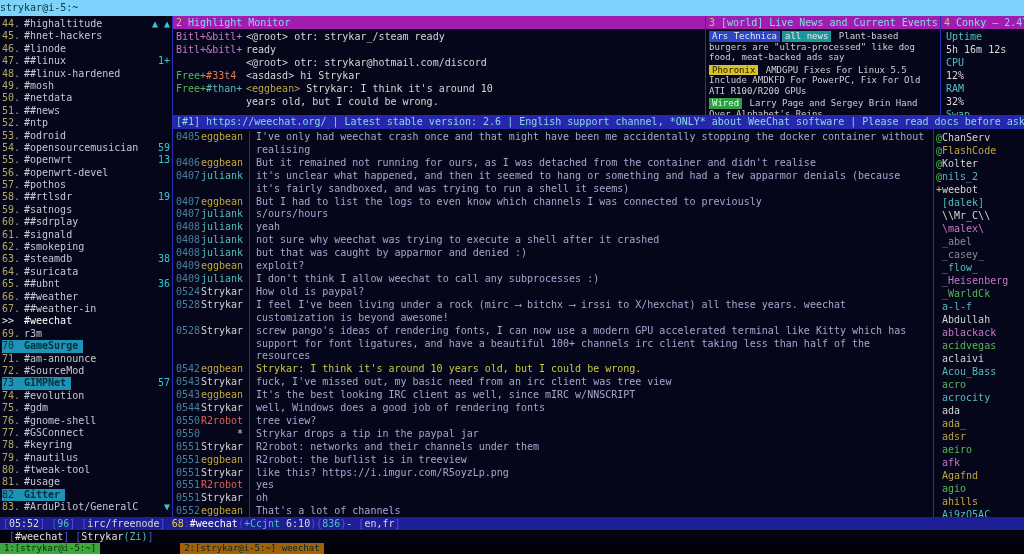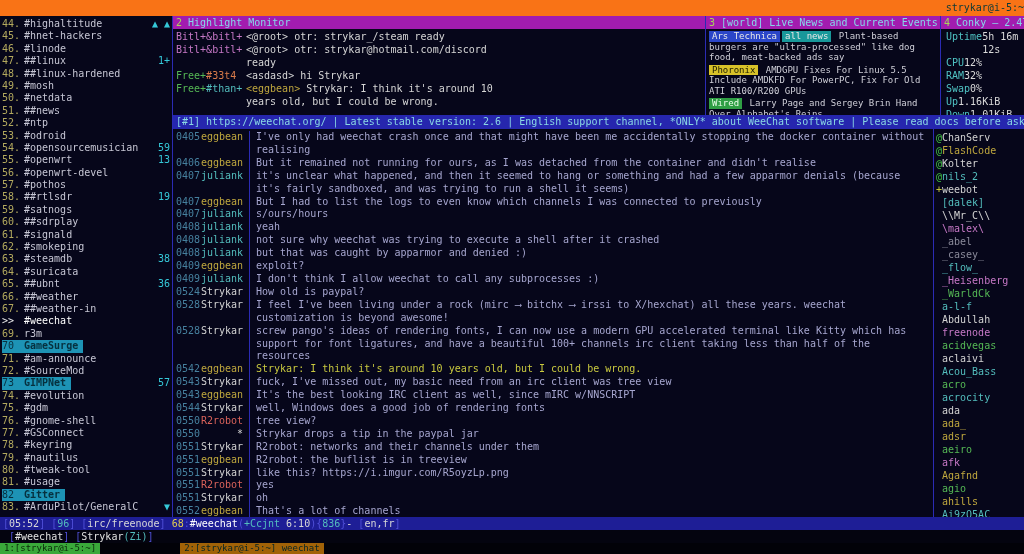--- a/index.html
+++ b/index.html
@@ -1,18 +1,18 @@
 <!DOCTYPE html>
 <html><head>
 <meta charset="utf-8">
 <style>
   html,body{margin:0;padding:0;}
   body{width:1024px;height:554px;background:#06061a;font-family:"DejaVu Sans Mono", monospace;font-size:10px;color:#a6a6cf;overflow:hidden;}
   .screen{width:1024px;height:554px;display:flex;flex-direction:column;background:#06061a;}
-  .titlebar{height:16px;flex:none;background:#f97316;color:#073939;text-align:right;line-height:16px;overflow:hidden;}
+  .titlebar{height:16px;flex:none;background:#7dd3fc;color:#073939;text-align:left;line-height:16px;overflow:hidden;}
   .content{flex:1;display:flex;min-height:0;}
   .buflist{width:168px;flex:none;border-right:1px solid #2b2bb4;padding:2px 2px 0 2px;overflow:hidden;}
   .bl-row{display:flex;align-items:center;height:12.4px;line-height:12.4px;white-space:nowrap;overflow:hidden;}
   .bl-num{color:#b3a95e;width:22px;flex:none;overflow:hidden;}
   .bl-name{color:#c6c6d4;overflow:hidden;}
   .bl-right{margin-left:auto;color:#35c8d8;padding-left:2px;flex:none;}
   .bl-netwrap{display:flex;background:#1d93b5;padding-right:5px;}
   .bl-netwrap .bl-num{color:#083040;}
   .bl-netwrap .bl-name{color:#06303e;font-weight:bold;}
   .bl-active .bl-num{color:#f0f0f0;}
@@ -25,21 +25,21 @@
   .p-conky{flex:1;border-left:1px solid #2b2bb4;}
   .phead{height:13px;flex:none;background:#a21caf;color:#86d7ea;line-height:13px;padding:0 3px;white-space:nowrap;overflow:hidden;}
   .pnum{color:#a8d858;}
   .pbody{flex:1;padding:1px 3px;overflow:hidden;line-height:13px;}
   .hm-row{display:flex;}
   .hm-buf{width:70px;flex:none;white-space:nowrap;overflow:hidden;}
   .hm-rest{flex:1;min-width:0;white-space:nowrap;overflow:hidden;}
   .news-body{line-height:10.5px;font-size:9px;padding:2px 3px;color:#cfcfd8;}
   .news-item{margin-bottom:2px;}
   .badge{display:inline-block;padding:0 3px;margin-right:2px;}
-  .ck-row{display:flex;justify-content:flex-start;line-height:13px;padding:0 2px;}
+  .ck-row{display:flex;justify-content:space-between;line-height:13px;padding:0 2px;flex-direction:column;}
   .ck-label{color:#4fc3c3;}
   .ck-value{color:#dadada;}
   .wtitle{height:14px;flex:none;background:#2626ae;color:#8ad8e4;line-height:14px;padding:0 3px;white-space:nowrap;overflow:hidden;display:flex;}
   .chat-row{flex:1;display:flex;min-height:0;}
   .chat{flex:1;min-width:0;padding:2px 8px 12px 3px;line-height:12.9px;overflow:hidden;}
   .msg{display:flex;}
   .msg-time{width:25px;flex:none;color:#46809e;}
   .msg-nick{width:42px;flex:none;text-align:right;padding-right:6px;overflow:hidden;}
   .msg-text{flex:1;min-width:0;border-left:1px solid #2b2bb4;padding-left:6px;word-wrap:break-word;}
   .nicklist{width:88px;flex:none;border-left:1px solid #2b2bb4;padding:2px 0 0 2px;line-height:13px;overflow:hidden;}
@@ -244,22 +244,22 @@
           <div class="pbody">
               <div class="hm-row">
                 <span class="hm-buf"><span style="color: rgb(198, 120, 198);">Bitl+</span><span style="color: rgb(198, 120, 198);">&amp;bitl+</span></span>
                 <span class="hm-rest">
                   <div><span style="color: rgb(214, 214, 214);">&lt;@root&gt; </span><span style="color: rgb(214, 214, 214);">otr: strykar_/steam ready</span></div>
                 </span>
               </div>
               <div class="hm-row">
                 <span class="hm-buf"><span style="color: rgb(198, 120, 198);">Bitl+</span><span style="color: rgb(198, 120, 198);">&amp;bitl+</span></span>
                 <span class="hm-rest">
+                  <div style="color: rgb(214, 214, 214);">ready</div>
                   <div><span style="color: rgb(214, 214, 214);">&lt;@root&gt; </span><span style="color: rgb(214, 214, 214);">otr: strykar@hotmail.com/discord</span></div>
-                  <div style="color: rgb(214, 214, 214);">ready</div>
                 </span>
               </div>
               <div class="hm-row">
                 <span class="hm-buf"><span style="color: rgb(85, 184, 85);">Free+</span><span style="color: rgb(217, 123, 74);">#33t4</span></span>
                 <span class="hm-rest">
                   <div><span style="color: rgb(214, 214, 214);">&lt;asdasd&gt; </span><span style="color: rgb(214, 214, 214);">hi Strykar</span></div>
                 </span>
               </div>
               <div class="hm-row">
                 <span class="hm-buf"><span style="color: rgb(85, 184, 85);">Free+</span><span style="color: rgb(83, 189, 189);">#than+</span></span>
@@ -452,21 +452,21 @@
             <div class="nk-row"><span class="nk-prefix"></span><span style="color: rgb(83, 189, 189);">[dalek]</span></div>
             <div class="nk-row"><span class="nk-prefix"></span><span style="color: rgb(210, 210, 210);">\\Mr_C\\</span></div>
             <div class="nk-row"><span class="nk-prefix"></span><span style="color: rgb(198, 120, 198);">\malex\</span></div>
             <div class="nk-row"><span class="nk-prefix"></span><span style="color: rgb(138, 138, 154);">_abel</span></div>
             <div class="nk-row"><span class="nk-prefix"></span><span style="color: rgb(138, 138, 154);">_casey_</span></div>
             <div class="nk-row"><span class="nk-prefix"></span><span style="color: rgb(83, 189, 189); margin-top: 26px;">_flow_</span></div>
             <div class="nk-row"><span class="nk-prefix"></span><span style="color: rgb(198, 120, 198);">_Heisenberg</span></div>
             <div class="nk-row"><span class="nk-prefix"></span><span style="color: rgb(85, 184, 85);">_WarldCk</span></div>
             <div class="nk-row"><span class="nk-prefix"></span><span style="color: rgb(83, 189, 189);">a-l-f</span></div>
             <div class="nk-row"><span class="nk-prefix"></span><span style="color: rgb(210, 210, 210);">Abdullah</span></div>
-            <div class="nk-row"><span class="nk-prefix"></span><span style="color: rgb(198, 120, 198);">freenode</span></div>
+            <div class="nk-row"><span class="nk-prefix"></span><span style="color: rgb(198, 120, 198);">ablackack</span></div>
             <div class="nk-row"><span class="nk-prefix"></span><span style="color: rgb(85, 184, 85);">acidvegas</span></div>
             <div class="nk-row"><span class="nk-prefix"></span><span style="color: rgb(210, 210, 210);">aclaivi</span></div>
             <div class="nk-row"><span class="nk-prefix"></span><span style="color: rgb(83, 189, 189);">Acou_Bass</span></div>
             <div class="nk-row"><span class="nk-prefix"></span><span style="color: rgb(85, 184, 85);">acro</span></div>
             <div class="nk-row"><span class="nk-prefix"></span><span style="color: rgb(83, 189, 189);">acrocity</span></div>
             <div class="nk-row"><span class="nk-prefix"></span><span style="color: rgb(210, 210, 210);">ada</span></div>
             <div class="nk-row"><span class="nk-prefix"></span><span style="color: rgb(191, 167, 62);">ada_</span></div>
             <div class="nk-row"><span class="nk-prefix"></span><span style="color: rgb(191, 167, 62);">adsr</span></div>
             <div class="nk-row"><span class="nk-prefix"></span><span style="color: rgb(85, 184, 85);">aeiro</span></div>
             <div class="nk-row"><span class="nk-prefix"></span><span style="color: rgb(198, 120, 198);">afk</span></div>

